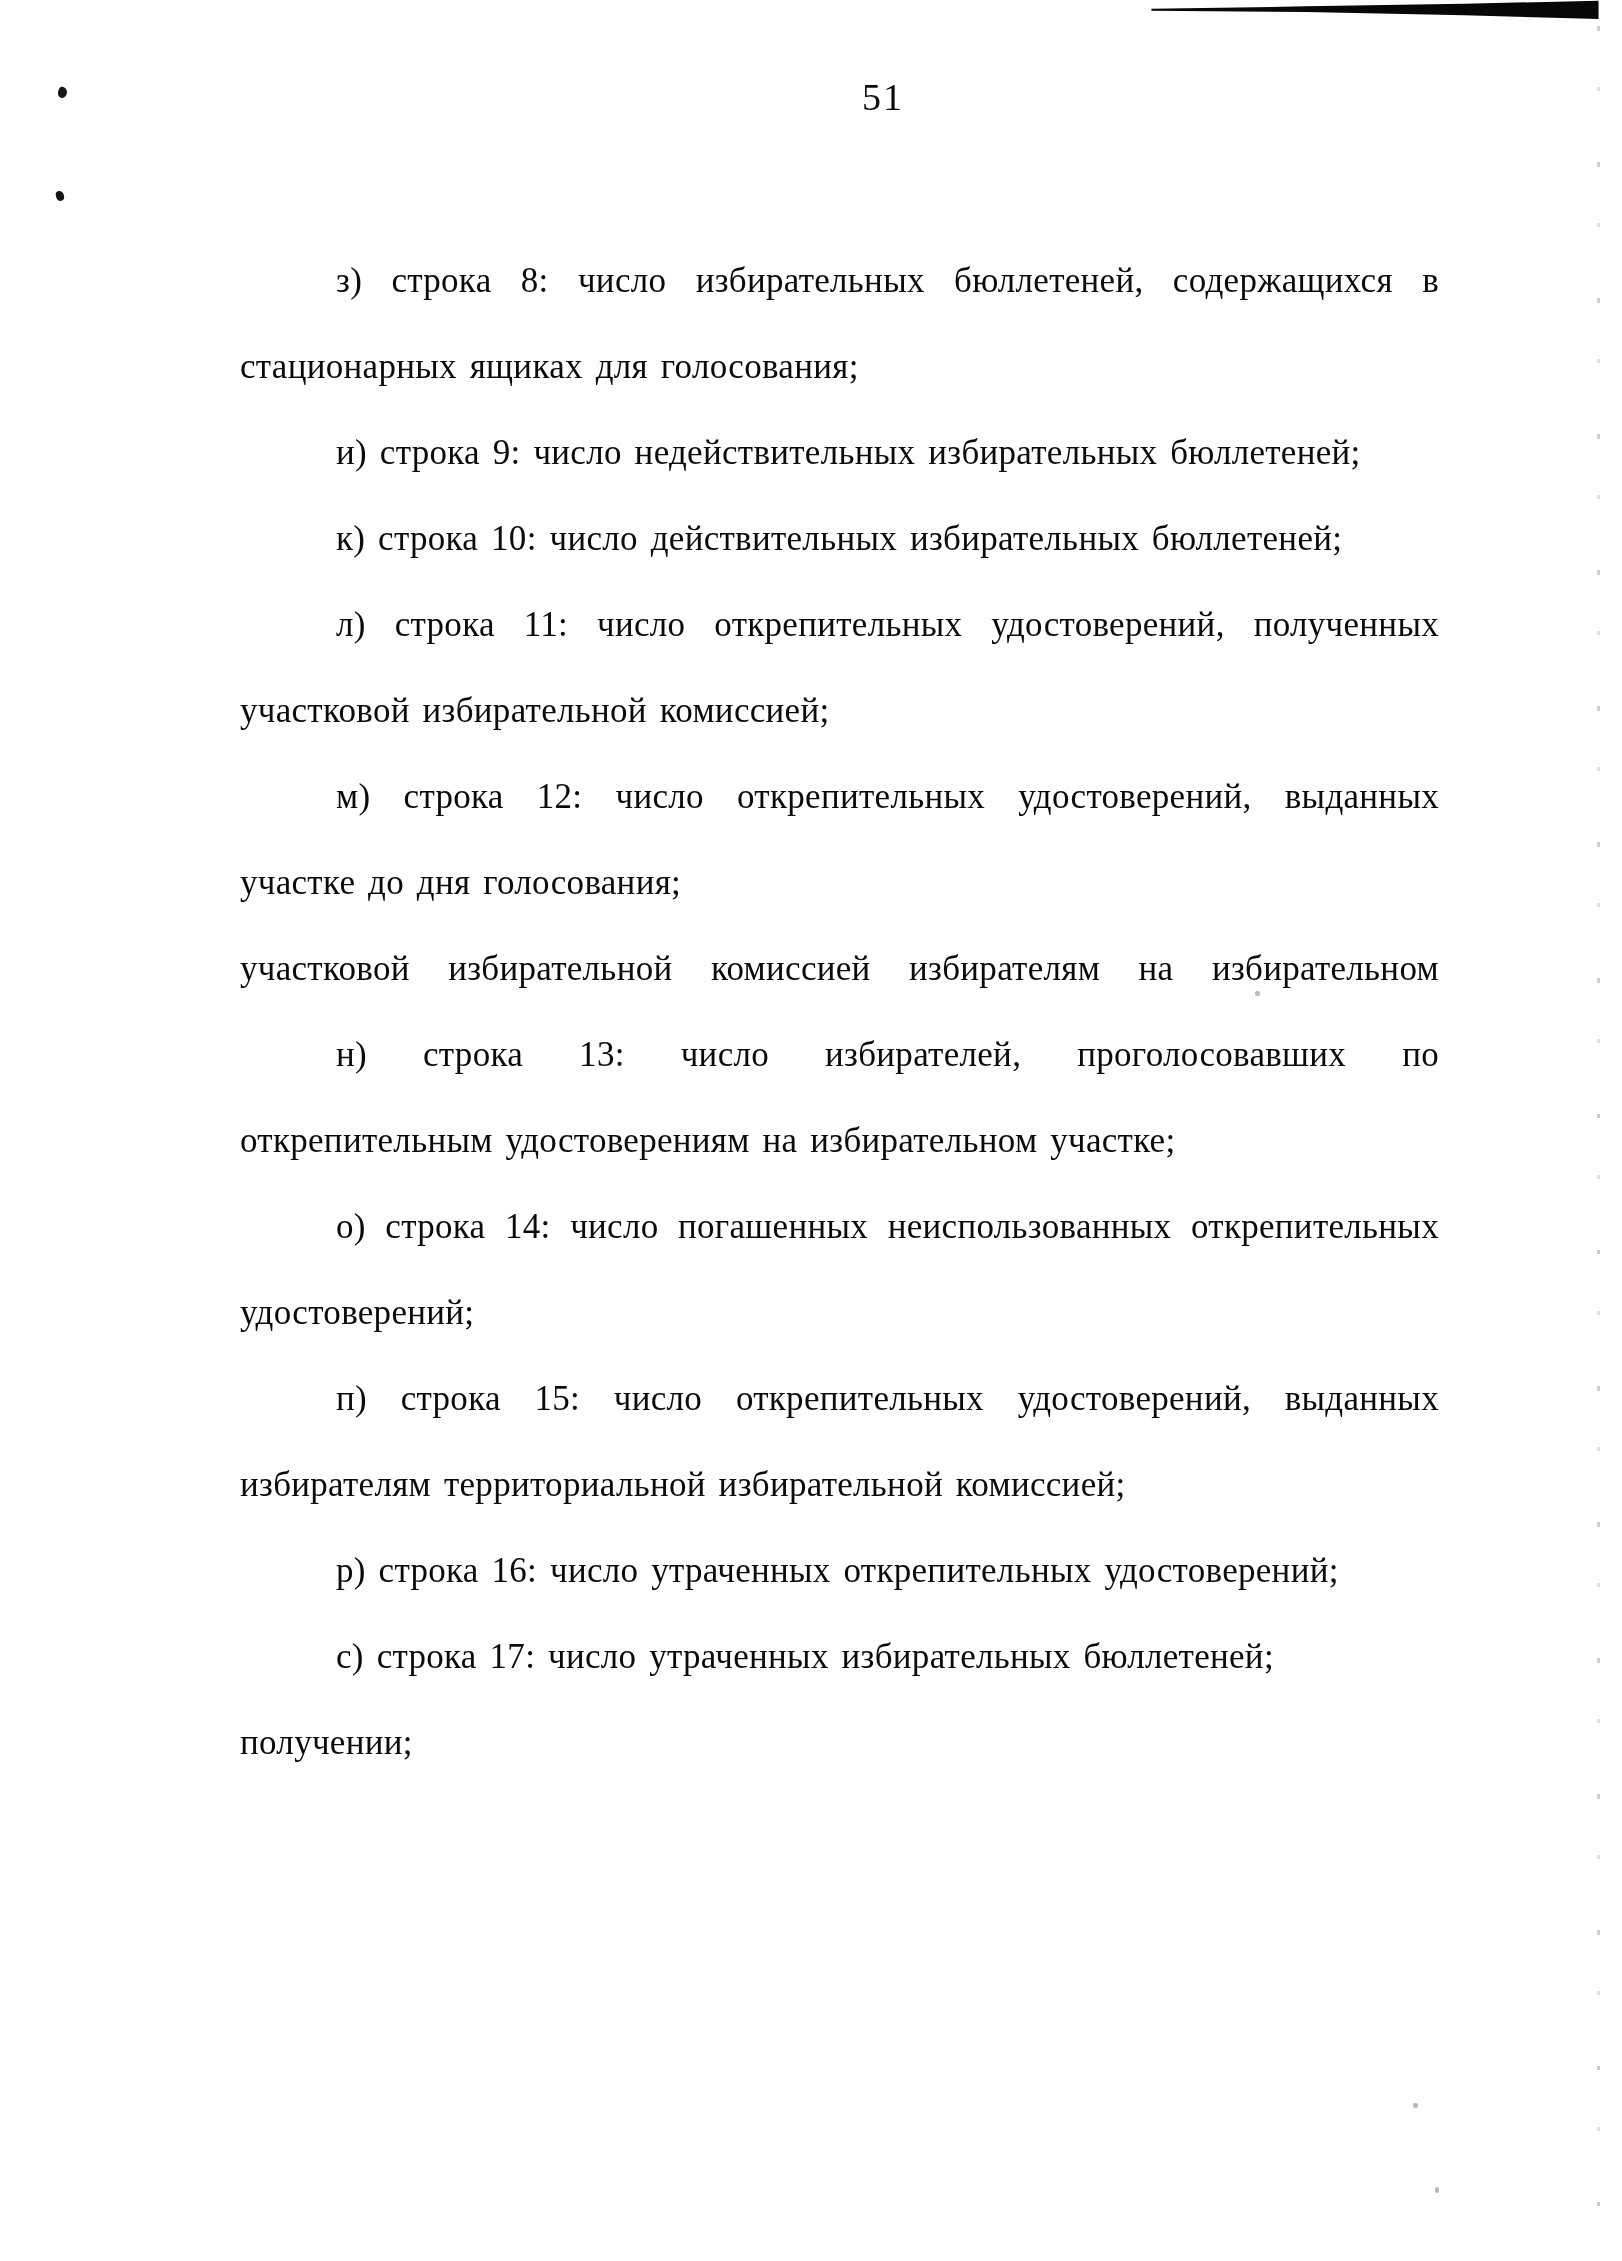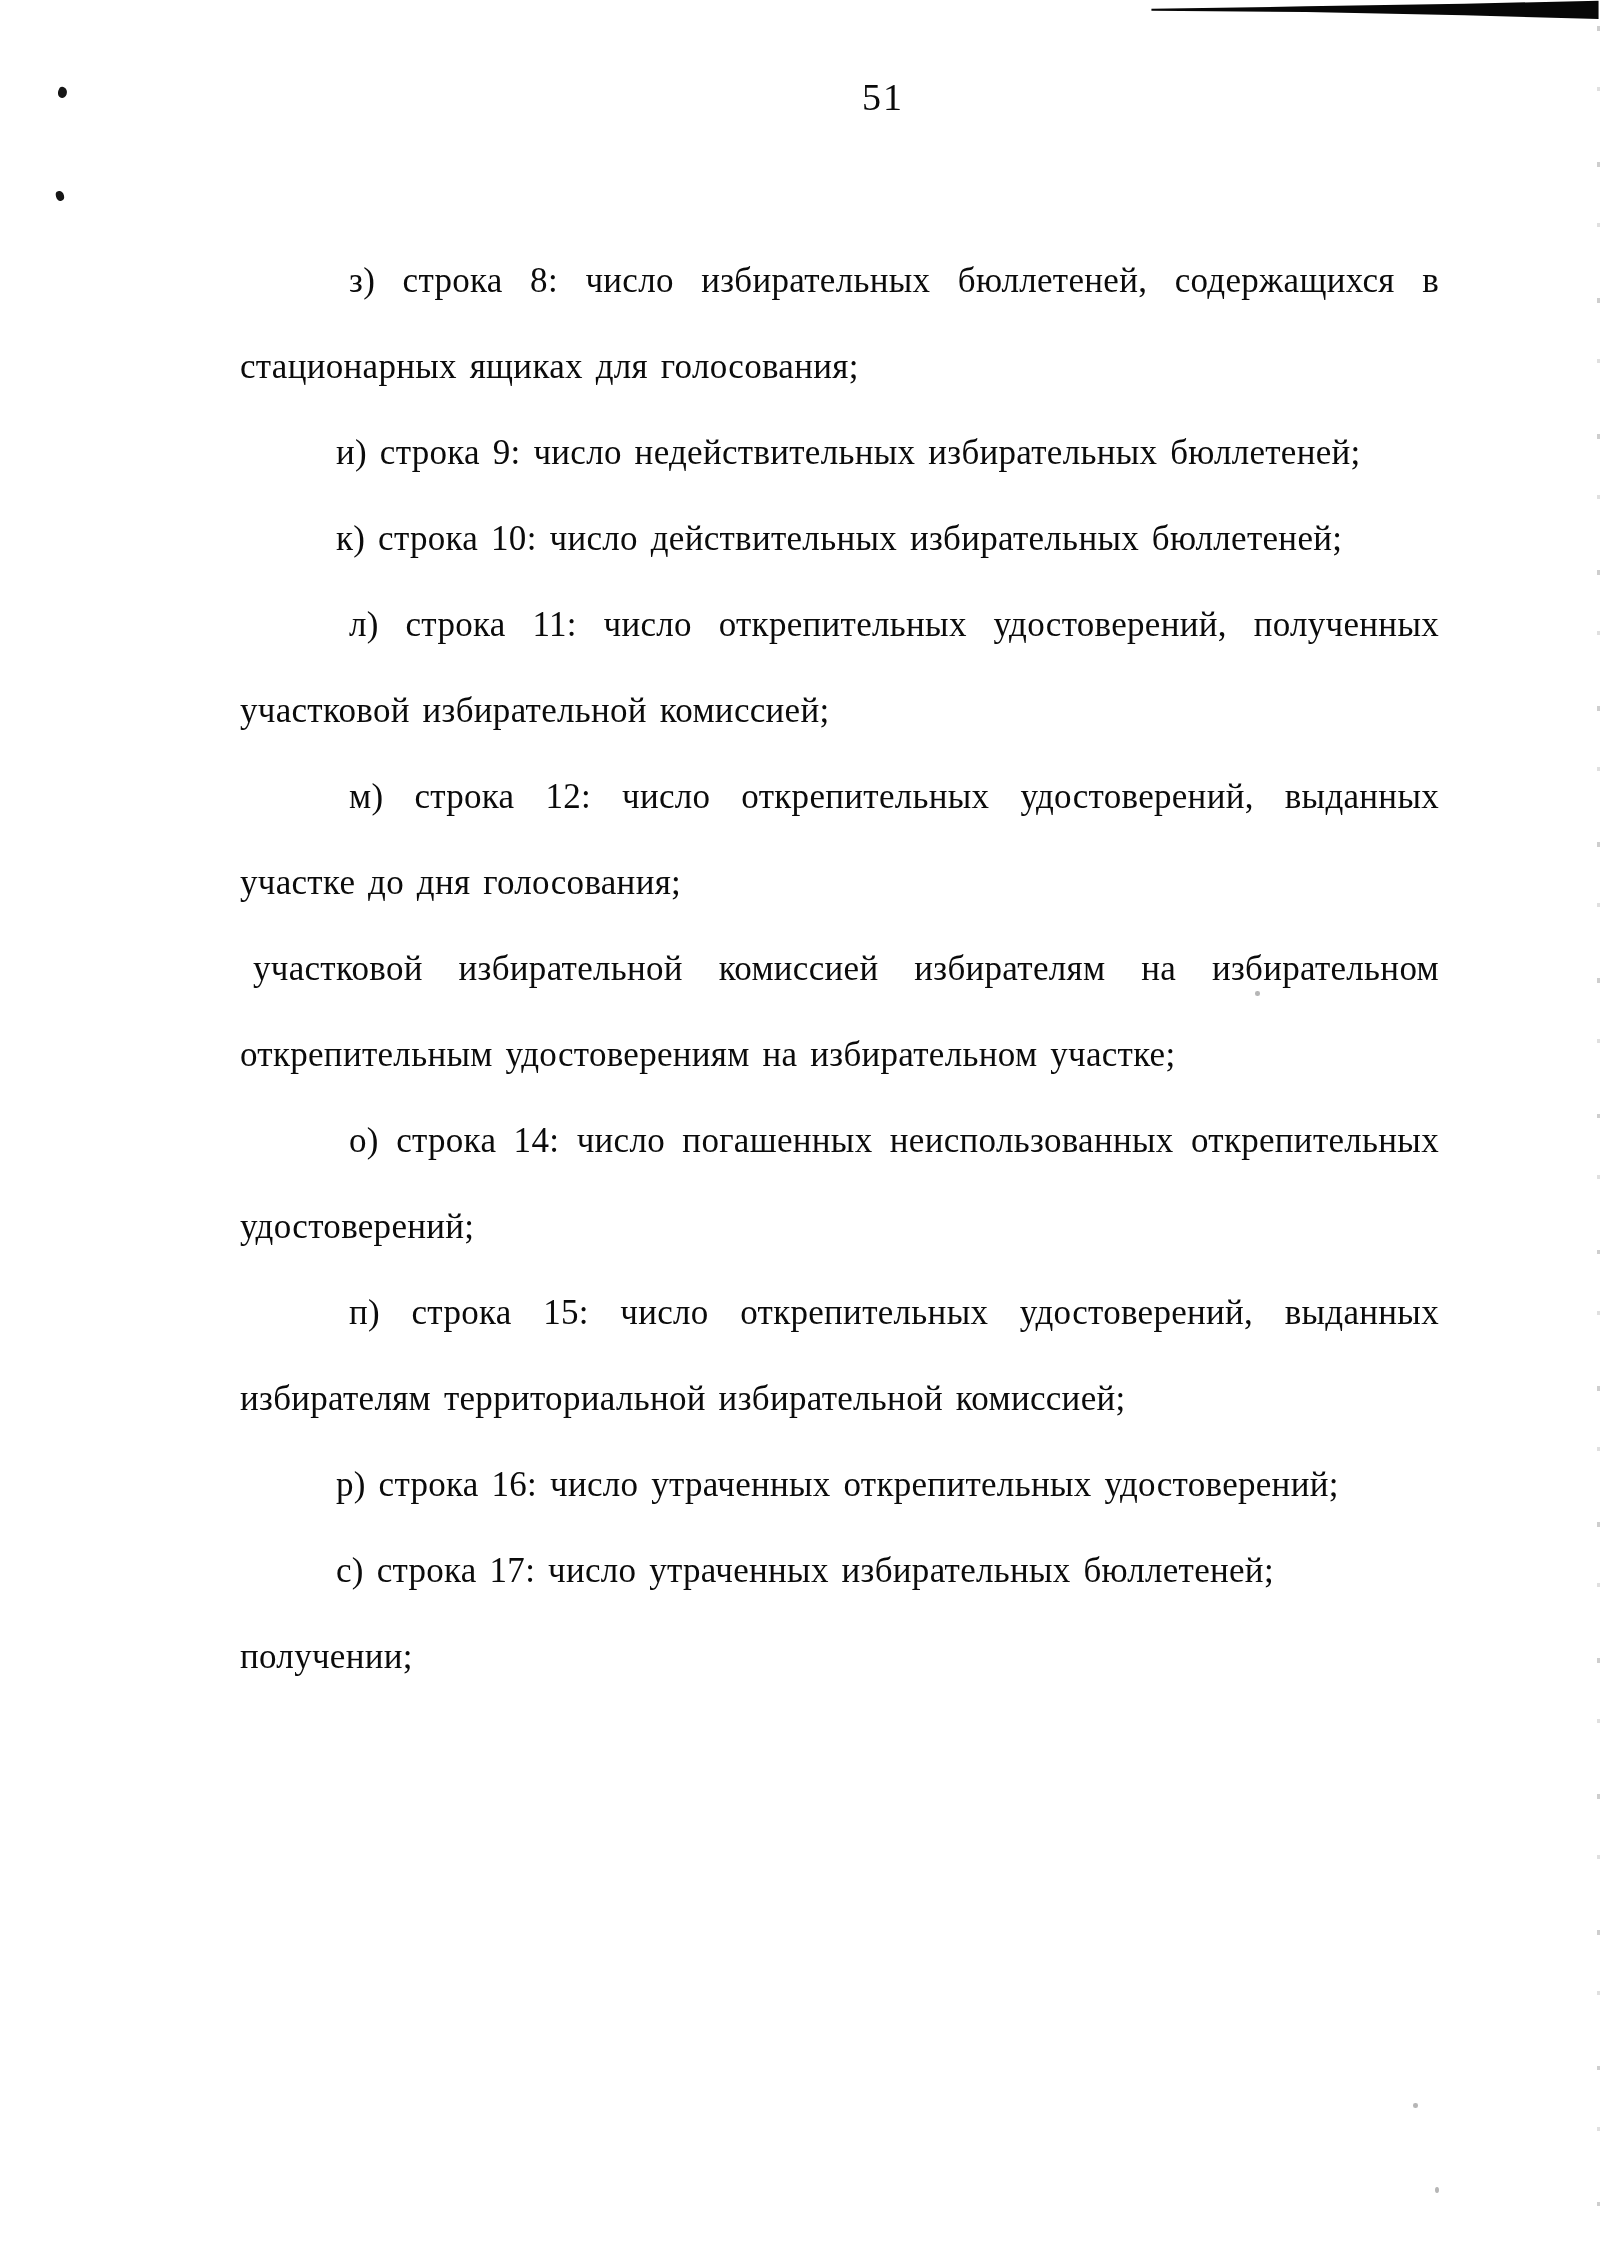--- a/index.html
+++ b/index.html
@@ -25,21 +25,21 @@
     position: absolute;
     top: 238px;
     left: 240px;
     width: 1199px;
     font-size: 35px;
     line-height: 86px;
     letter-spacing: 0.3px;
     word-spacing: 3.8px;
   }
   .line { min-height: 86px; }
-  .line.fill { text-align: justify; text-align-last: justify; margin-left: 13px; }
+  .line.fill { text-align: justify; text-align-last: justify; }
   .line.last { text-align: center; text-align-last: left; }
   .line.first { text-indent: 96px; }
 
   
   .artifact { position: absolute; pointer-events: none; }
   .top-scan-line { top: 0; left: 0; }
   .speck {
     position: absolute;
     background: #161616;
     border-radius: 45% 60% 50% 55%;
@@ -92,20 +92,21 @@
   <div class="doc-body" id="doc-body">
       <div class="line first fill">з) строка 8: число избирательных бюллетеней, содержащихся в</div>
       <div class="line last">стационарных ящиках для голосования;</div>
       <div class="line first last">и) строка 9: число недействительных избирательных бюллетеней;</div>
       <div class="line first last">к) строка 10: число действительных избирательных бюллетеней;</div>
       <div class="line first fill">л) строка 11: число открепительных удостоверений, полученных</div>
       <div class="line last">участковой избирательной комиссией;</div>
       <div class="line first fill">м) строка 12: число открепительных удостоверений, выданных</div>
       <div class="line last">участке до дня голосования;</div>
       <div class="line fill">участковой избирательной комиссией избирателям на избирательном</div>
+      <div class="line first fill">н) строка 13: число избирателей, проголосовавших по</div>
       <div class="line last">открепительным удостоверениям на избирательном участке;</div>
       <div class="line first fill">о) строка 14: число погашенных неиспользованных открепительных</div>
       <div class="line last">удостоверений;</div>
       <div class="line first fill">п) строка 15: число открепительных удостоверений, выданных</div>
       <div class="line last">избирателям территориальной избирательной комиссией;</div>
       <div class="line first last">р) строка 16: число утраченных открепительных удостоверений;</div>
       <div class="line first last">с) строка 17: число утраченных избирательных бюллетеней;</div>
       <div class="line last">получении;</div>
     </div>
 

